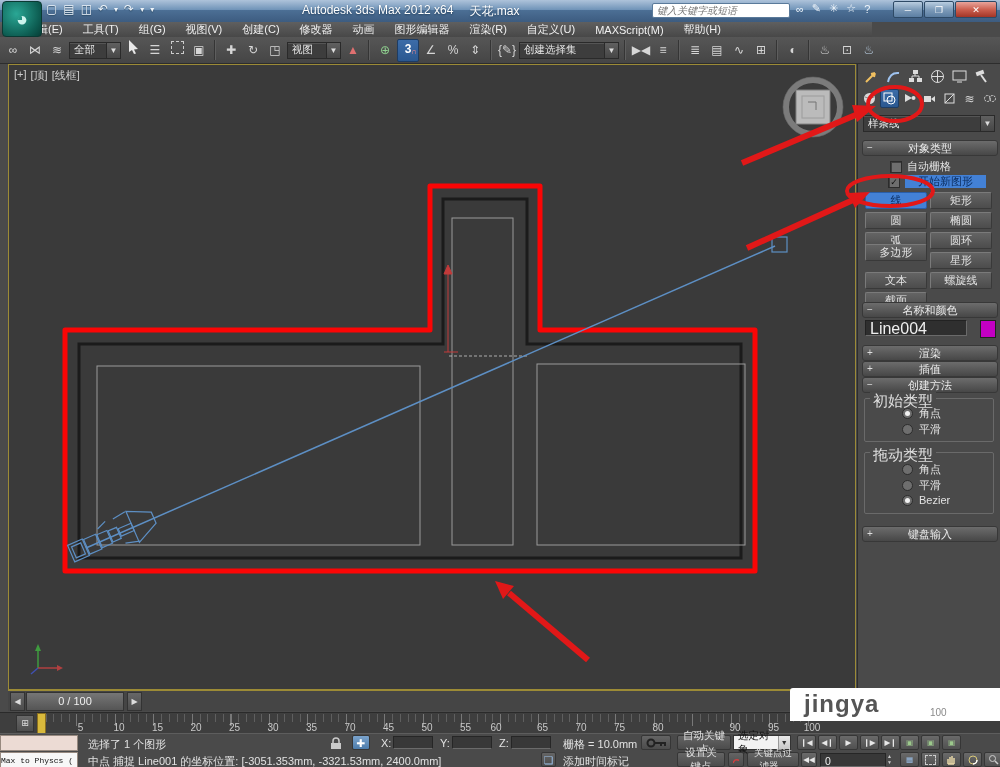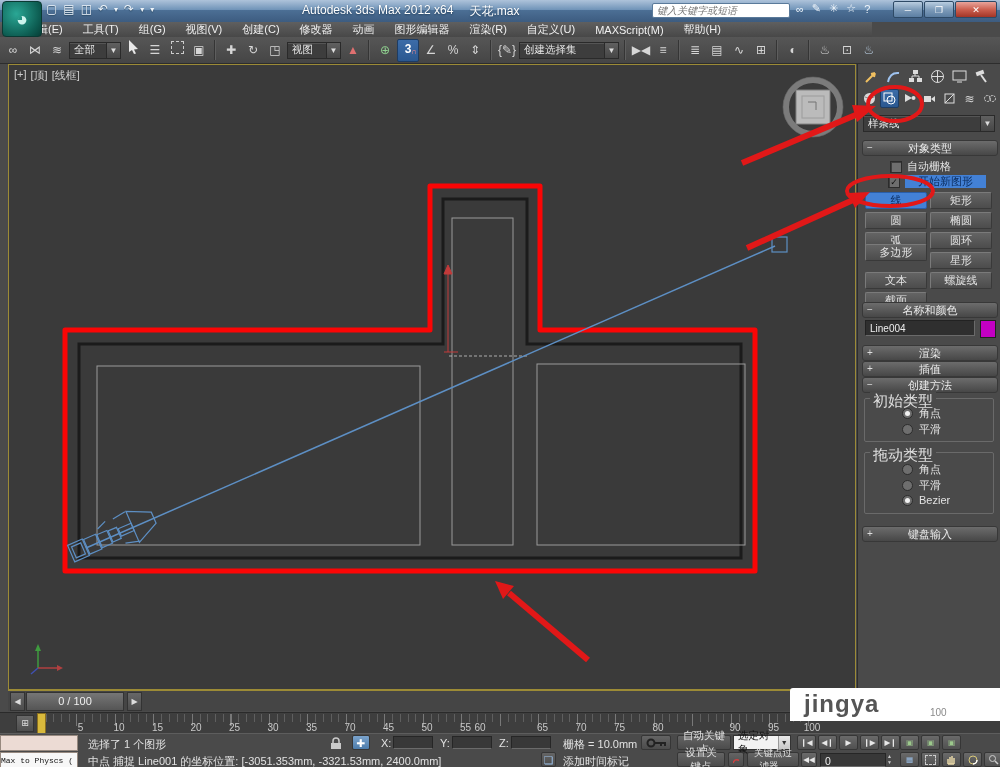--- a/index.html
+++ b/index.html
@@ -61,23 +61,23 @@
     background:linear-gradient(#6c6c6c,#474747);color:#ececec;font-size:11px;text-align:center;line-height:14px;}
   .rollout .exp{position:absolute;left:4px;top:0;font-size:10px;color:#ddd;}
   .cbrow{position:absolute;display:flex;align-items:center;gap:5px;font-size:11px;color:#e2e2e2;}
   .cbx{width:10px;height:10px;background:#6e6e6e;border:1px solid #2c2c2c;box-shadow:inset 1px 1px 0 #3e3e3e;
     display:flex;align-items:center;justify-content:center;font-size:9px;color:#111;}
   .bluebtn-label{background:var(--accent_blue);color:#0a2c5e;padding:0 13px;height:13px;line-height:13px;}
   .shpbtn{position:absolute;width:62px;height:17px;border-radius:2px;font-size:11px;color:#e4e4e4;
     background:linear-gradient(#646464,#4c4c4c);border:1px solid #393939;border-top-color:#7a7a7a;border-left-color:#7a7a7a;
     box-sizing:border-box;text-align:center;line-height:15px;}
   .shpbtn.active{background:var(--accent_blue);color:#0a2c5e;border-color:#2a5ea8;}
-  .namefield{position:absolute;left:7px;top:256px;width:110px;height:16px;background:#2f2f2f;
+  .namefield{position:absolute;left:7px;top:256px;width:102px;height:16px;background:#2f2f2f;
     border:1px solid #222;border-bottom-color:#6a6a6a;border-right-color:#6a6a6a;color:#efefef;
-    font-size:10px;line-height:16px;padding-left:4px;box-sizing:border-box;}
+    font-size:16px;line-height:16px;padding-left:4px;box-sizing:border-box;}
   .swatch{position:absolute;left:122px;top:256px;width:14px;height:16px;background:var(--object_color);
     border:1px solid #222;}
   .group{position:absolute;left:6px;width:130px;border:1px solid #6a6a6a;border-radius:2px;box-sizing:border-box;}
   .group .gtitle{position:absolute;left:5px;top:-7px;background:var(--panel_bg);padding:0 3px;font-size:15px;color:#e0e0e0;}
   .radiorow{position:absolute;left:44px;display:flex;align-items:center;gap:6px;font-size:11px;color:#e2e2e2;}
   .radio{width:9px;height:9px;border-radius:50%;background:#6e6e6e;border:1px solid #2c2c2c;position:relative;}
   .radio.checked::after{content:"";position:absolute;left:2px;top:2px;width:5px;height:5px;border-radius:50%;background:#f2f2f2;}
   
   .timeslider{position:absolute;left:8px;top:690px;width:848px;height:21px;background:#454545;
     border-top:1px solid var(--active_border);display:flex;align-items:center;box-sizing:border-box;}
@@ -407,21 +407,21 @@
         <span class="tick-label" style="left: 119px;">10</span>
         <span class="tick-label" style="left: 157.5px;">15</span>
         <span class="tick-label" style="left: 196px;">20</span>
         <span class="tick-label" style="left: 234.5px;">25</span>
         <span class="tick-label" style="left: 273px;">30</span>
         <span class="tick-label" style="left: 311.5px;">35</span>
         <span class="tick-label" style="left: 350px;">70</span>
         <span class="tick-label" style="left: 388.5px;">45</span>
         <span class="tick-label" style="left: 427px;">50</span>
         <span class="tick-label" style="left: 465.5px;">55</span>
-        <span class="tick-label" style="left: 480px;">60</span>
+        <span class="tick-label" style="left: 496px;">60</span>
         <span class="tick-label" style="left: 542.5px;">65</span>
         <span class="tick-label" style="left: 581px;">70</span>
         <span class="tick-label" style="left: 619.5px;">75</span>
         <span class="tick-label" style="left: 658px;">80</span>
         <span class="tick-label" style="left: 696.5px; margin-top: 8px;">85</span>
         <span class="tick-label" style="left: 735px;">90</span>
         <span class="tick-label" style="left: 773.5px;">95</span>
         <span class="tick-label" style="left: 812px;">100</span>
       </div>
     <div class="tb-handle"></div>

